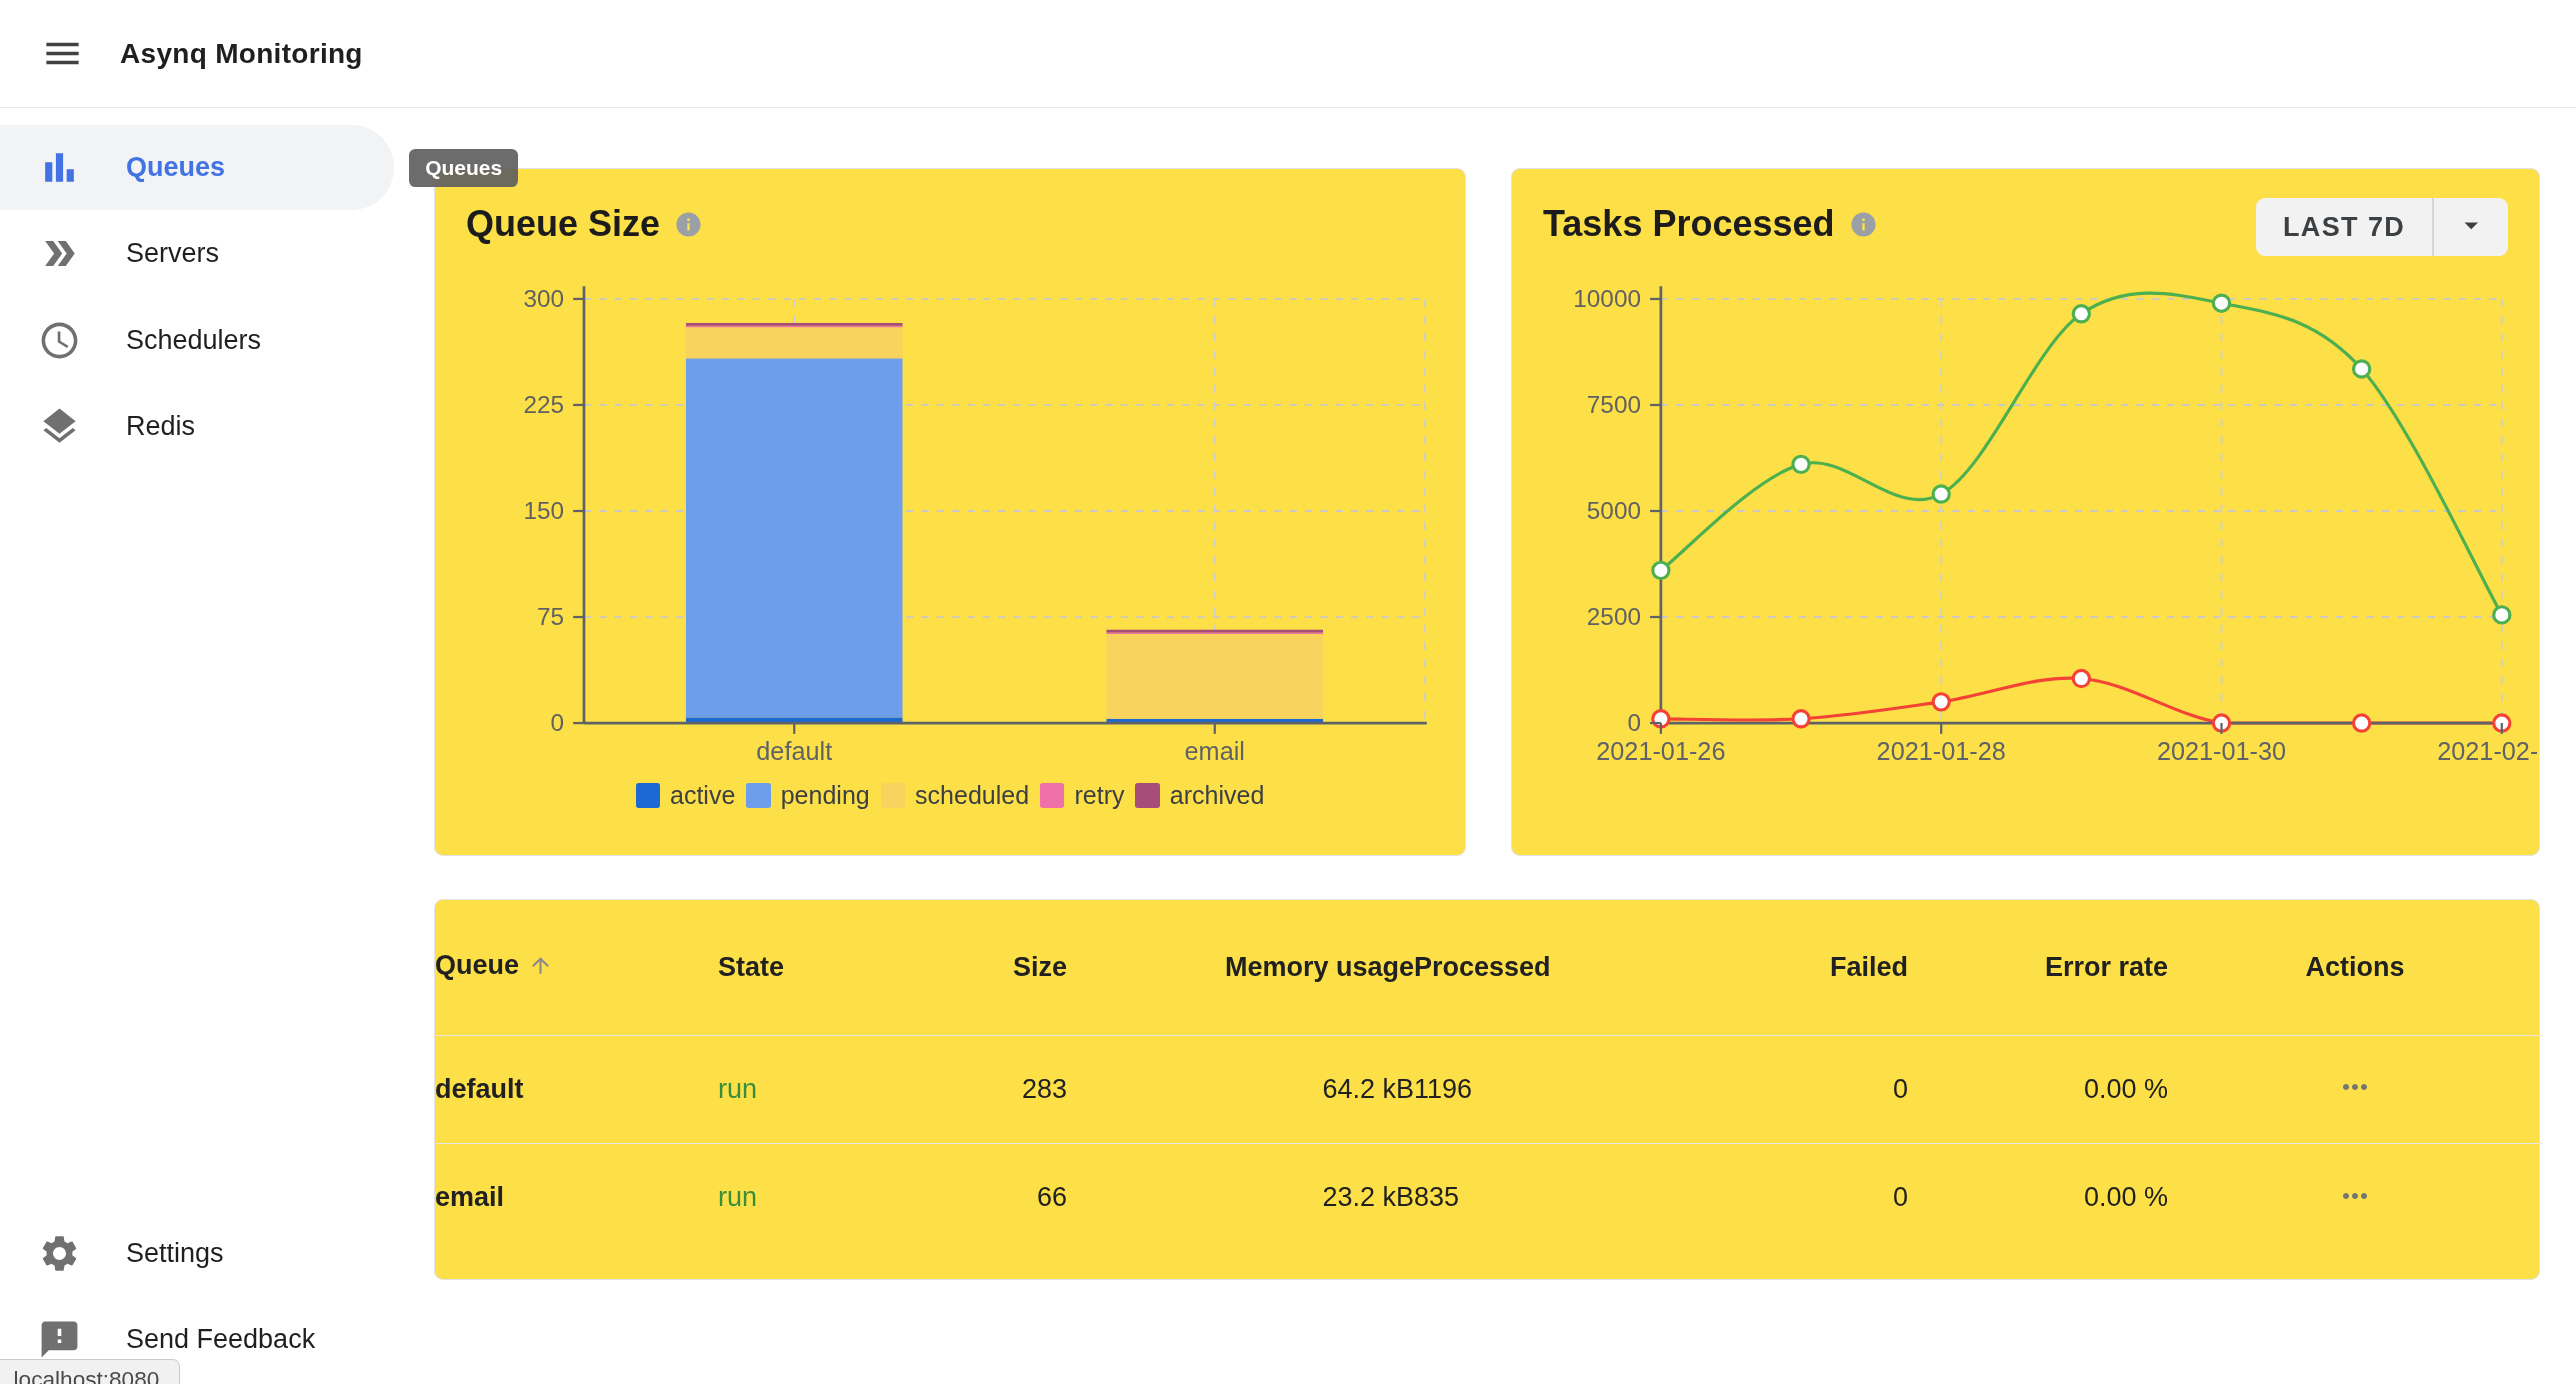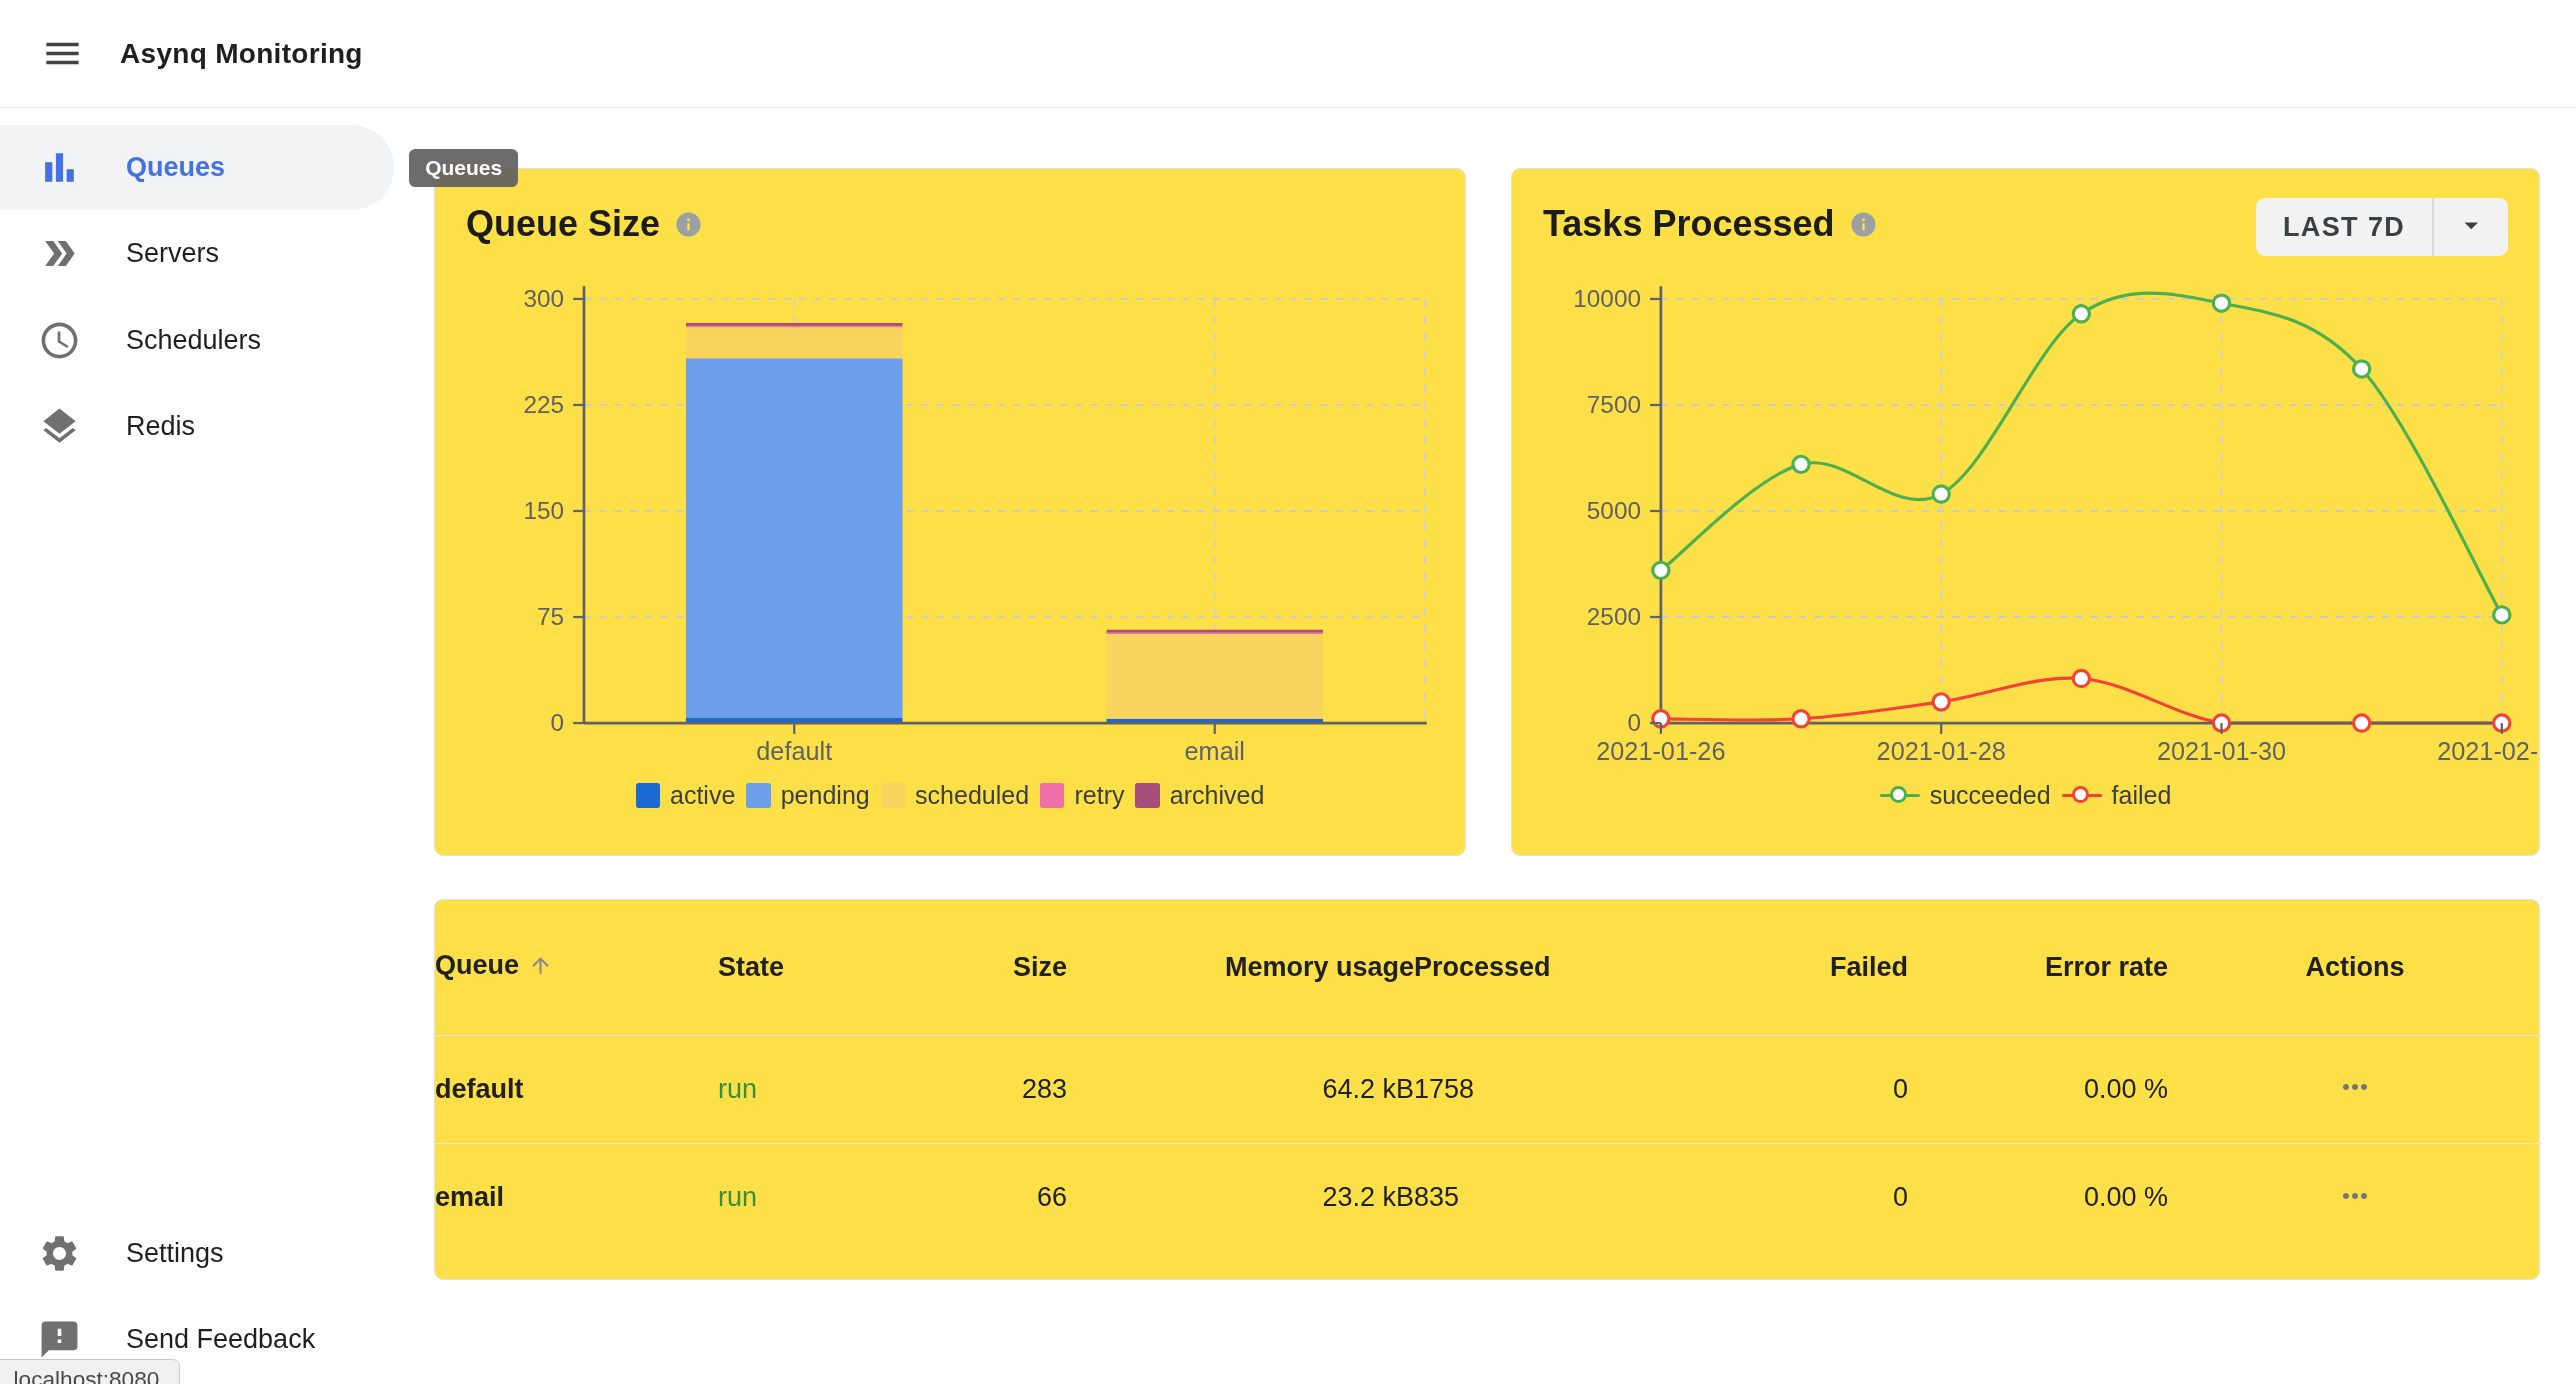--- a/index.html
+++ b/index.html
@@ -284,36 +284,20 @@
       <text x="143" y="153" text-anchor="end" class="tick">10000</text>
       <line x1="165" y1="614" x2="165" y2="626" class="tickline"></line>
       <text x="165" y="655" text-anchor="middle" class="cat">2021-01-26</text>
       <line x1="475.6666666666667" y1="614" x2="475.6666666666667" y2="626" class="tickline"></line>
       <text x="475.6666666666667" y="655" text-anchor="middle" class="cat">2021-01-28</text>
       <line x1="786.3333333333334" y1="614" x2="786.3333333333334" y2="626" class="tickline"></line>
       <text x="786.3333333333334" y="655" text-anchor="middle" class="cat">2021-01-30</text>
       <line x1="1097" y1="614" x2="1097" y2="626" class="tickline"></line>
       <text x="1097" y="655" text-anchor="middle" class="cat">2021-02-01</text>
     </svg>
-  <div class="legend">
-    <span class="lg-item">
-      <span class="ll-swatch">
-        <span class="ll-line" style="background: rgb(76, 175, 80);"></span>
-        <span class="ll-dot" style="border-color: rgb(76, 175, 80);"></span>
-      </span>
-      <span class="lg-text">succeeded</span>
-    </span>
-    <span class="lg-item">
-      <span class="ll-swatch">
-        <span class="ll-line" style="background: rgb(244, 67, 54);"></span>
-        <span class="ll-dot" style="border-color: rgb(244, 67, 54);"></span>
-      </span>
-      <span class="lg-text">failed</span>
-    </span>
-  </div>
 </section>
 
 <section class="card" id="card-table">
   <table class="qtable">
     <thead>
       <tr>
         <th class="col-q">
           <span>Queue</span><span class="sort-arrow"><svg viewBox="0 0 24 24" fill="currentColor">
                 <path d="M4 12l1.41 1.41L11 7.83V20h2V7.83l5.58 5.59L20 12l-8-8-8 8z"></path>
               </svg></span>
@@ -326,21 +310,21 @@
         <th class="col-err">Error rate</th>
         <th class="col-act">Actions</th>
       </tr>
     </thead>
     <tbody>
       <tr class="rowline">
         <td class="col-q"><span class="qname">default</span></td>
         <td class="col-state"><span class="state-run">run</span></td>
         <td class="col-size">283</td>
         <td class="col-mem">64.2 kB</td>
-        <td class="col-proc">1758</td>
+        <td class="col-proc">1196</td>
         <td class="col-fail">0</td>
         <td class="col-err">0.00 %</td>
         <td class="col-act">
           <button class="more-btn">
             <span>
               <svg viewBox="0 0 24 24" fill="currentColor" width="36" height="36">
                   <path d="M6 10c-1.1 0-2 .9-2 2s.9 2 2 2 2-.9 2-2-.9-2-2-2zm12 0c-1.1 0-2 .9-2 2s.9 2 2 2 2-.9 2-2-.9-2-2-2zm-6 0c-1.1 0-2 .9-2 2s.9 2 2 2 2-.9 2-2-.9-2-2-2z"></path>
                 </svg>
             </span>
           </button>

